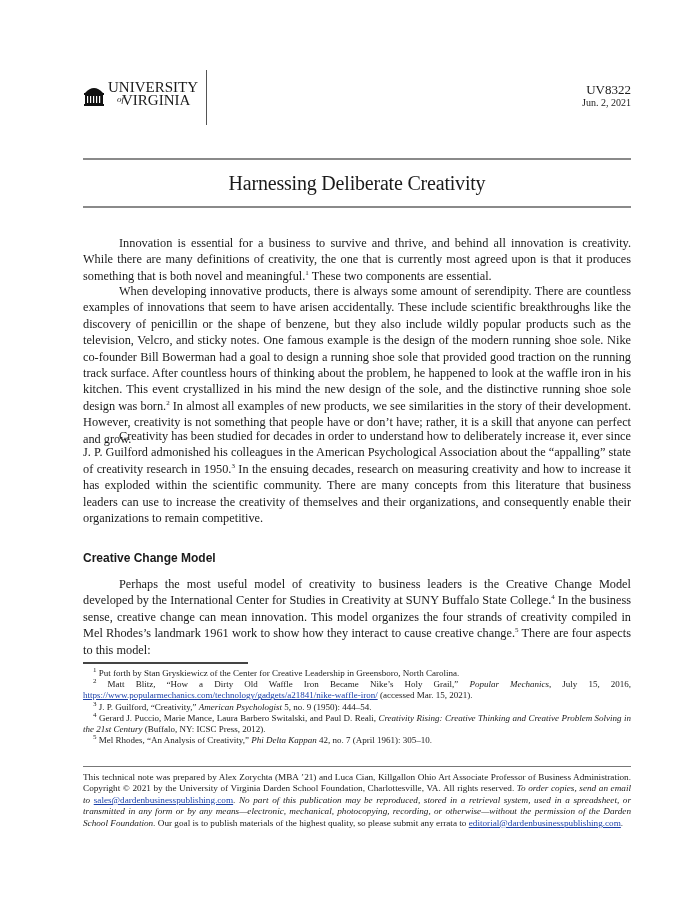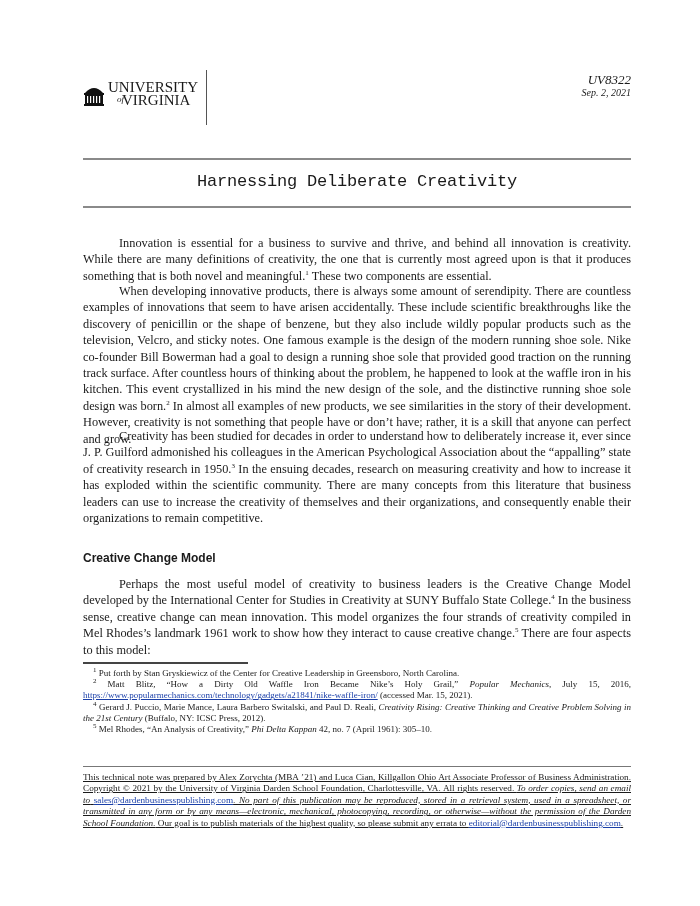--- a/index.html
+++ b/index.html
@@ -11,47 +11,47 @@
   .uva-logo { position: absolute; left: 0; top: 12px; height: 30px; display: flex; align-items: center; }
   .rotunda { width: 22px; height: 22px; }
   .uva-text { margin-left: 3px; position: relative; width: 80px; height: 30px; }
   .uva-univ { position: absolute; left: 0; top: 0; font-size: 15px; letter-spacing: 0px; line-height: 15px; font-family: "Liberation Serif", serif; }
   .uva-of { position: absolute; left: 9px; top: 14px; font-size: 9px; font-style: italic; }
   .uva-virg { position: absolute; left: 14px; top: 13px; font-size: 15px; line-height: 15px; }
   .logo-divider { position: absolute; left: 123px; top: 2px; width: 1px; height: 55px; background: #555; }
   .darden { position: absolute; left: 139px; top: 10px; }
   .darden-title { font-size: 23px; line-height: 24px; letter-spacing: 0.3px; }
   .darden-sub { font-size: 12.5px; line-height: 15px; margin-top: 3px; }
-  .doc-id { position: absolute; right: 0; top: 4px; text-align: right; font-style: italic; }
+  .doc-id { position: absolute; right: 0; top: 14px; text-align: right; }
   .doc-code { font-size: 13px; line-height: 15px; }
   .doc-date { font-size: 10px; line-height: 12px; }
 
   .rule { position: absolute; left: 83px; width: 548px; height: 2px; background: #8a8a8a; }
   .rule.r1 { top: 158px; }
   .rule.r2 { top: 206px; }
 
-  .title { position: absolute; left: 83px; width: 548px; top: 172px; text-align: center; font-family: Liberation Mono, monospace; font-size: 17px; letter-spacing: -0.2px; }
+  .title { position: absolute; left: 83px; width: 548px; top: 172px; text-align: center; font-family: Liberation Serif, serif; font-size: 20px; letter-spacing: -0.2px; }
 
   .body-text { position: absolute; left: 83px; width: 548px; font-size: 12.3px; line-height: 16.4px; text-align: justify; }
   .body-text p { margin: 0; text-indent: 36px; }
   .p1 { top: 235px; }
   .p2 { top: 283px; }
   .p3 { top: 428px; }
   .heading { position: absolute; left: 83px; top: 551px; font-family: "Liberation Sans", "DejaVu Sans", sans-serif; font-size: 12px; font-weight: bold; }
   .p4 { top: 576px; }
   sup { font-size: 7px; line-height: 0; vertical-align: super; }
 
   .fn-rule { position: absolute; left: 83px; top: 662px; width: 165px; height: 2px; background: #444; }
   .footnotes { position: absolute; left: 83px; width: 548px; top: 668px; font-size: 9px; line-height: 11.2px; text-align: justify; }
   .footnotes .fn { text-indent: 10px; margin: 0; }
   .footnotes a, .footer a { color: #1a3fa8; text-decoration: underline; }
   .italic { font-style: italic; margin-top: 16px; }
 
   .footer-rule { position: absolute; left: 83px; top: 766px; width: 548px; height: 1px; background: #777; }
-  .footer { position: absolute; left: 83px; width: 548px; top: 772px; font-size: 9.2px; line-height: 11.4px; text-align: justify; text-decoration: underline; }
+  .footer { position: absolute; left: 83px; width: 548px; top: 772px; font-size: 9.2px; line-height: 11.4px; text-align: justify; }
   .footer p { margin: 0; }
 </style>
 </head>
 <body>
 
 <div class="page">
 
   <div class="header">
     <div class="uva-logo">
       <svg class="rotunda" viewBox="0 0 22 22">
@@ -67,21 +67,21 @@
       </svg>
       <div class="uva-text">
         <div class="uva-univ">UNIVERSITY</div>
         <div class="uva-of">of</div>
         <div class="uva-virg">VIRGINIA</div>
       </div>
     </div>
     <div class="logo-divider"></div>
     <div class="doc-id">
       <div class="doc-code">UV8322</div>
-      <div class="doc-date">Sep. 2, 2021</div>
+      <div class="doc-date">Jun. 2, 2021</div>
     </div>
   </div>
 
   <div class="rule r1"></div>
   <div class="title">Harnessing Deliberate Creativity</div>
   <div class="rule r2"></div>
 
   <div class="body-text p1">
     <p><span>Innovation is essential for a business to survive and thrive, and behind all innovation is creativity. While there are many definitions of creativity, the one that is currently most agreed upon is that it produces something that is both novel and meaningful.</span><sup>1</sup><span> These two components are essential.</span></p>
   </div>
@@ -98,20 +98,21 @@
 
   <div class="body-text p4">
     <p><span>Perhaps the most useful model of creativity to business leaders is the Creative Change Model developed by the International Center for Studies in Creativity at SUNY Buffalo State College.</span><sup>4</sup><span> In the business sense, creative change can mean innovation. This model organizes the four strands of creativity compiled in Mel Rhodes’s landmark 1961 work to show how they interact to cause creative change.</span><sup>5</sup><span> There are four aspects to this model:</span></p>
   </div>
 
   <div class="fn-rule"></div>
 
   <div class="footnotes">
     <p class="fn"><sup>1</sup><span> Put forth by Stan Gryskiewicz of the Center for Creative Leadership in Greensboro, North Carolina.</span></p>
     <p class="fn"><sup>2</sup><span> Matt Blitz, “How a Dirty Old Waffle Iron Became Nike’s Holy Grail,” </span><span class="italic">Popular Mechanics</span><span>, July 15, 2016, </span><a>https://www.popularmechanics.com/technology/gadgets/a21841/nike-waffle-iron/</a><span> (accessed Mar. 15, 2021).</span></p>
+    <p class="fn"><sup>3</sup><span> J. P. Guilford, “Creativity,” </span><span class="italic">American Psychologist</span><span> 5, no. 9 (1950): 444–54.</span></p>
     <p class="fn"><sup>4</sup><span> Gerard J. Puccio, Marie Mance, Laura Barbero Switalski, and Paul D. Reali, </span><span class="italic">Creativity Rising: Creative Thinking and Creative Problem Solving in the 21st Century</span><span> (Buffalo, NY: ICSC Press, 2012).</span></p>
     <p class="fn"><sup>5</sup><span> Mel Rhodes, “An Analysis of Creativity,” </span><span class="italic">Phi Delta Kappan</span><span> 42, no. 7 (April 1961): 305–10.</span></p>
   </div>
 
   <div class="footer-rule"></div>
 
   <div class="footer">
     <p><span>This technical note was prepared by Alex Zorychta (MBA ’21) and Luca Cian, Killgallon Ohio Art Associate Professor of Business Administration. Copyright © 2021 by the University of Virginia Darden School Foundation, Charlottesville, VA. All rights reserved. </span><span class="italic">To order copies, send an email to</span> <a>sales@dardenbusinesspublishing.com</a><span>. </span><span class="italic">No part of this publication may be reproduced, stored in a retrieval system, used in a spreadsheet, or transmitted in any form or by any means—electronic, mechanical, photocopying, recording, or otherwise—without the permission of the Darden School Foundation.</span><span> Our goal is to publish materials of the highest quality, so please submit any errata to </span><a>editorial@dardenbusinesspublishing.com</a><span>.</span></p>
   </div>
 

